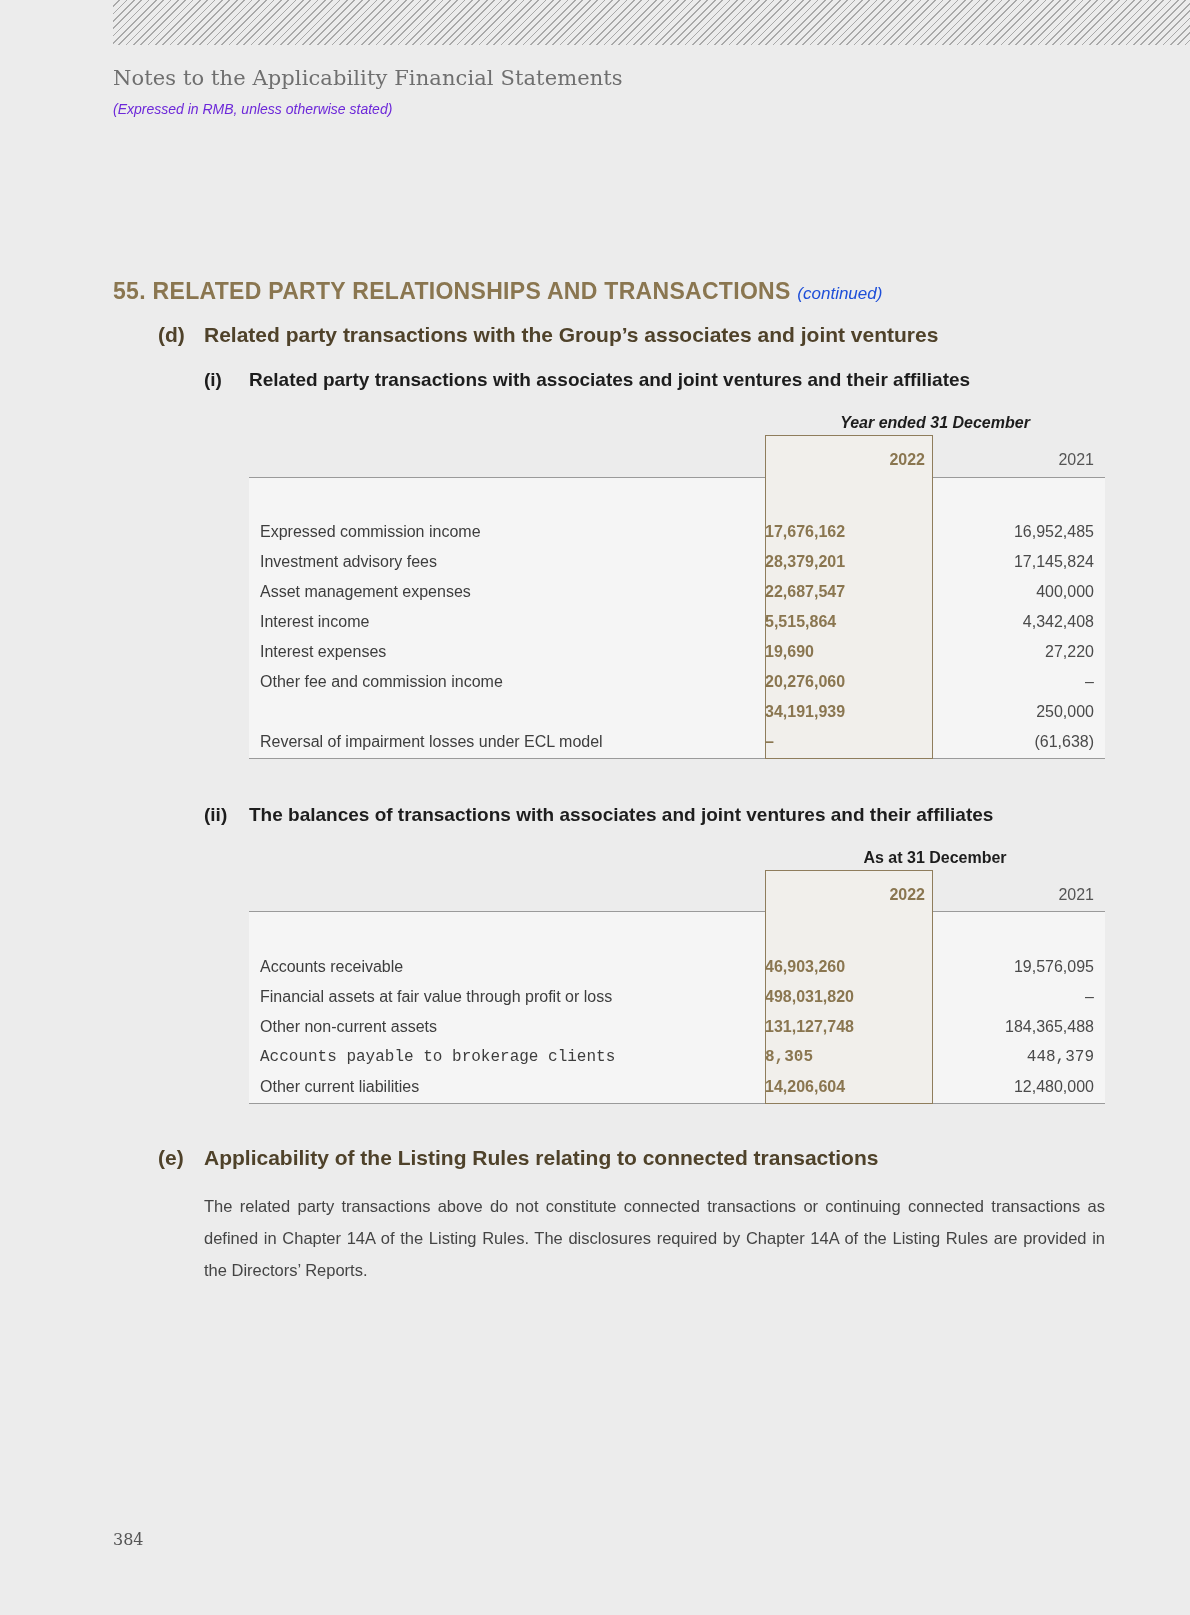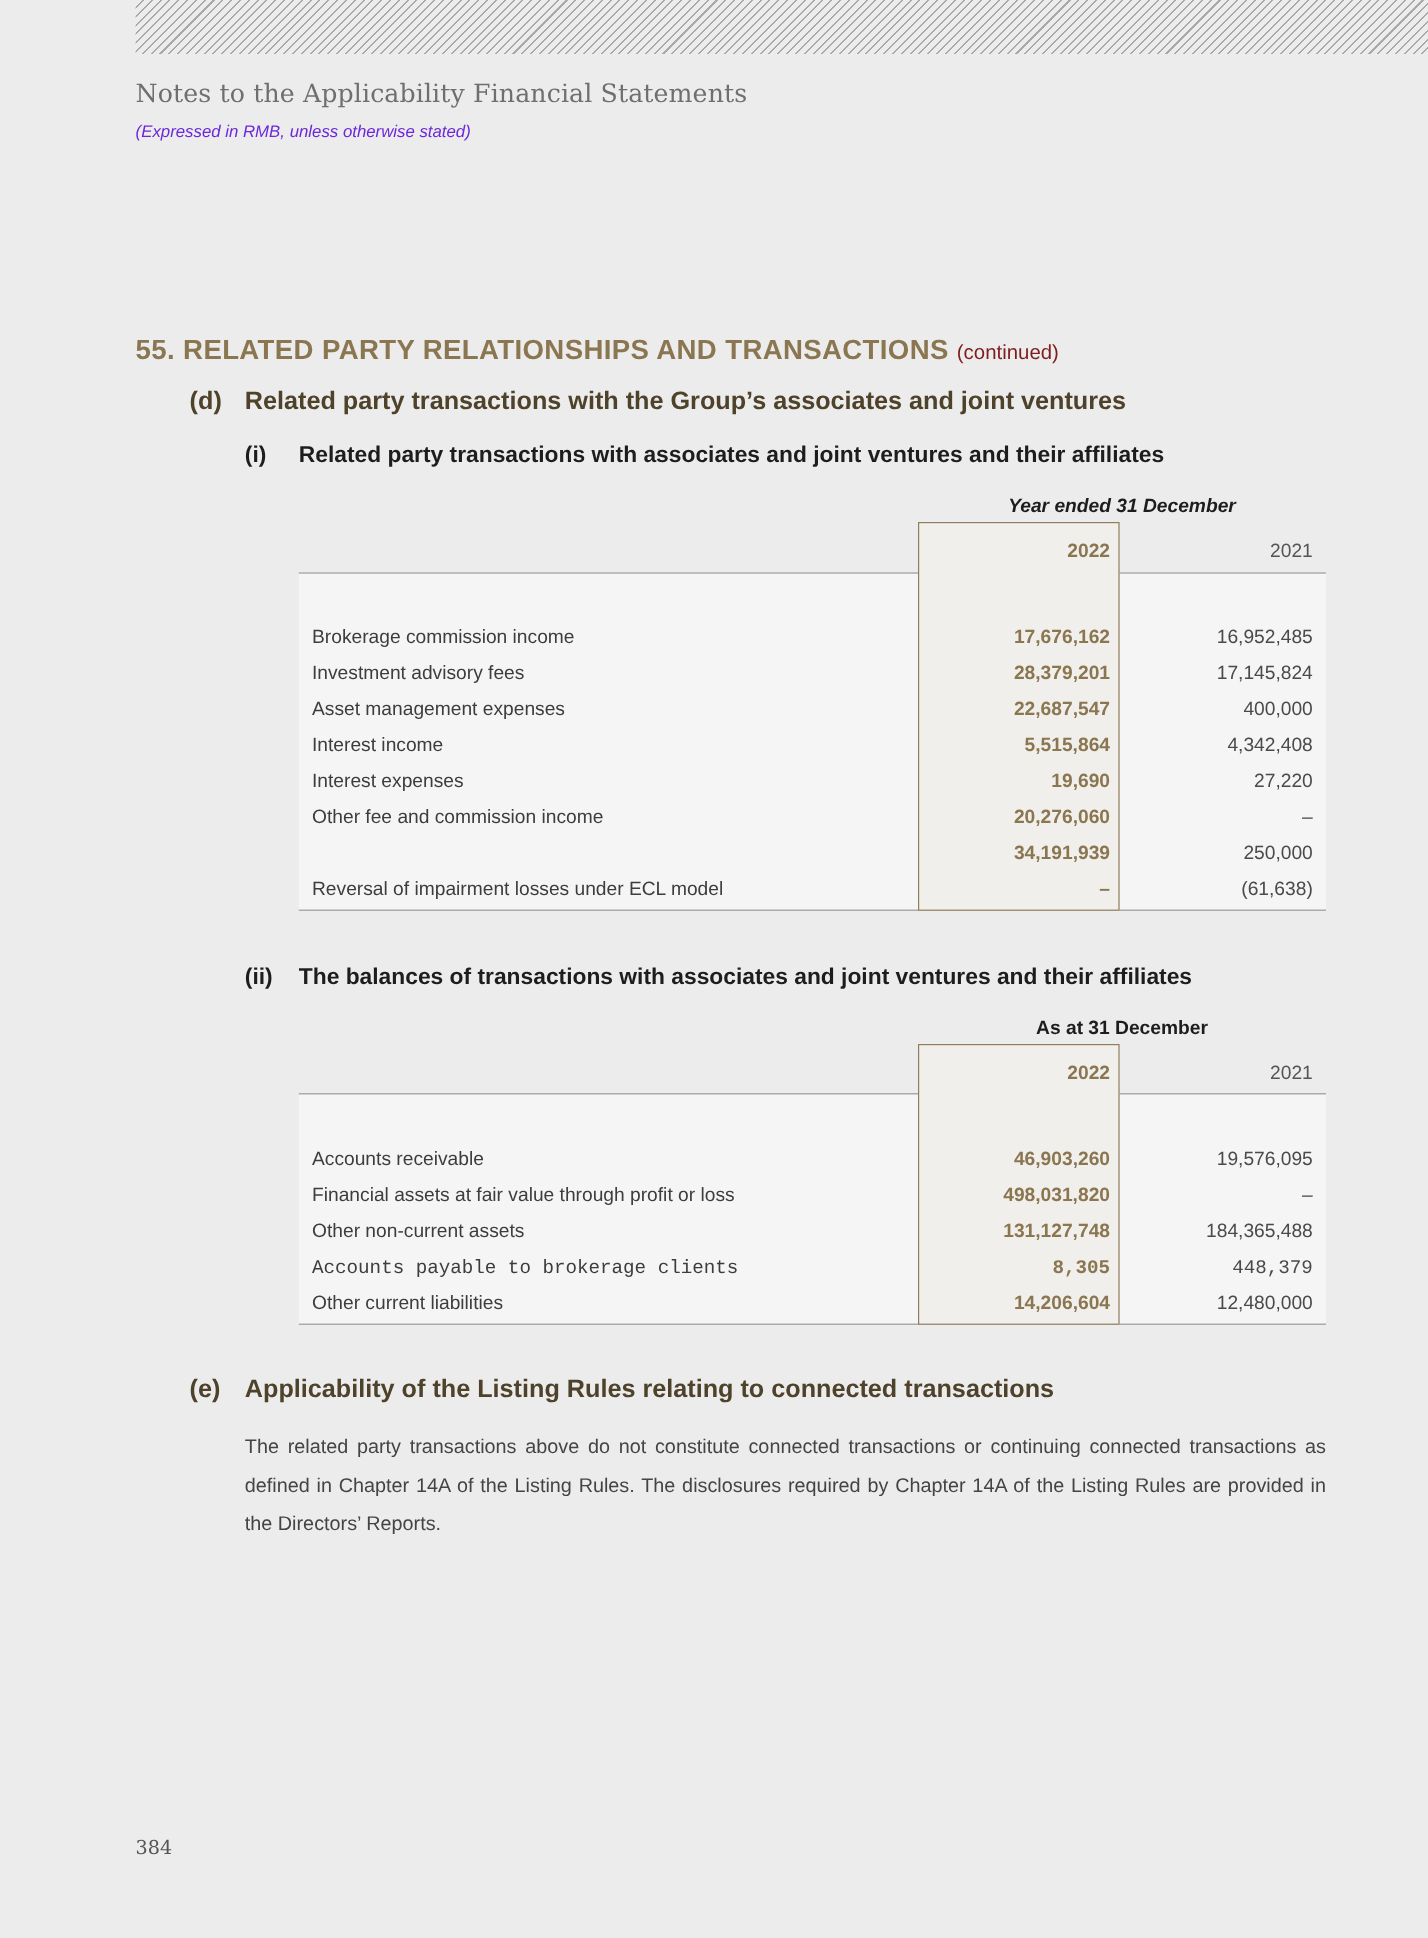--- a/index.html
+++ b/index.html
@@ -18,38 +18,38 @@
     font-family: "DejaVu Serif", serif; font-size: 21px; color: #6f6f6f; letter-spacing: 0.1px;
   }
   .run-sub {
     position: absolute; left: 113px; top: 101px;
     font-size: 14px; font-style: italic; color: #6d28d9;
   }
   .h55 {
     position: absolute; left: 113px; top: 278px;
     font-size: 23px; font-weight: bold; color: #8a7650; letter-spacing: 0.3px; white-space: nowrap;
   }
-  .h55 .cont { font-size: 17px; font-weight: normal; color: #7f1d1d; letter-spacing: 0; }
+  .h55 .cont { font-size: 17px; font-weight: normal; font-style: italic; color: #1d4ed8; letter-spacing: 0; }
   .hd {
     position: absolute; top: 323px; font-size: 21px; font-weight: bold; color: #4f422a; white-space: nowrap;
   }
   .hsub {
     position: absolute; font-size: 19px; font-weight: bold; color: #1d1d1d; white-space: nowrap;
   }
   .period {
     position: absolute; font-size: 16px; font-weight: bold; color: #1d1d1d; text-align: center; width: 340px;
   }
   .tbl { position: absolute; left: 249px; width: 856px; }
   .tbl .body { position: absolute; left: 0; width: 856px; background: #f5f5f5; border-top: 1px solid #9a9a9a; border-bottom: 1px solid #9a9a9a; }
   .tbl .col22 { position: absolute; left: 516px; width: 168px; background: #f1efeb; border: 1px solid #8f7d5c; box-sizing: border-box; }
   .tbl .yr22 { position: absolute; left: 516px; width: 160px; text-align: right; font-size: 16px; font-weight: bold; color: #8a7650; }
   .tbl .yr21 { position: absolute; left: 684px; width: 161px; text-align: right; font-size: 16px; color: #555; }
   .row { position: absolute; left: 0; width: 856px; height: 30px; font-size: 16px; line-height: 30px; }
   .row .lbl { position: absolute; left: 11px; color: #3d3d3d; white-space: nowrap; }
-  .row .v22 { position: absolute; left: 516px; width: 160px; text-align: right; font-weight: bold; color: #8a7650; }
+  .row .v22 { position: absolute; left: 516px; width: 160px; font-weight: bold; color: #8a7650; }
   .row .v21 { position: absolute; left: 684px; width: 161px; text-align: right; color: #4a4a4a; }
   .para {
     position: absolute; left: 204px; top: 1190px; width: 901px;
     font-size: 16.5px; line-height: 32px; color: #444; text-align: justify;
   }
   .pageno {
     position: absolute; left: 113px; top: 1530px;
     font-family: "DejaVu Serif", serif; font-size: 16px; color: #555;
   }
 </style>
@@ -73,21 +73,21 @@
 <div class="hsub" style="left:249px; top:369px;">Related party transactions with associates and joint ventures and their affiliates</div>
 <div class="period" style="left:765px; top:414px;font-style:italic;">Year ended 31 December</div>
 
 <div class="tbl" style="top:435px;">
   <div class="body" style="top:42px; height:280px;"></div>
   <div class="col22" style="top:0; height:324px;"></div>
   <div class="yr22" style="top:16px;">2022</div>
   <div class="yr21" style="top:16px;">2021</div>
 
   <div class="row" style="top:82px;">
-    <span class="lbl">Brokerage commission income</span>
+    <span class="lbl">Expressed commission income</span>
     <span class="v22">17,676,162</span>
     <span class="v21">16,952,485</span>
   </div>
   <div class="row" style="top:112px;">
     <span class="lbl">Investment advisory fees</span>
     <span class="v22">28,379,201</span>
     <span class="v21">17,145,824</span>
   </div>
   <div class="row" style="top:142px;">
     <span class="lbl">Asset management expenses</span>

